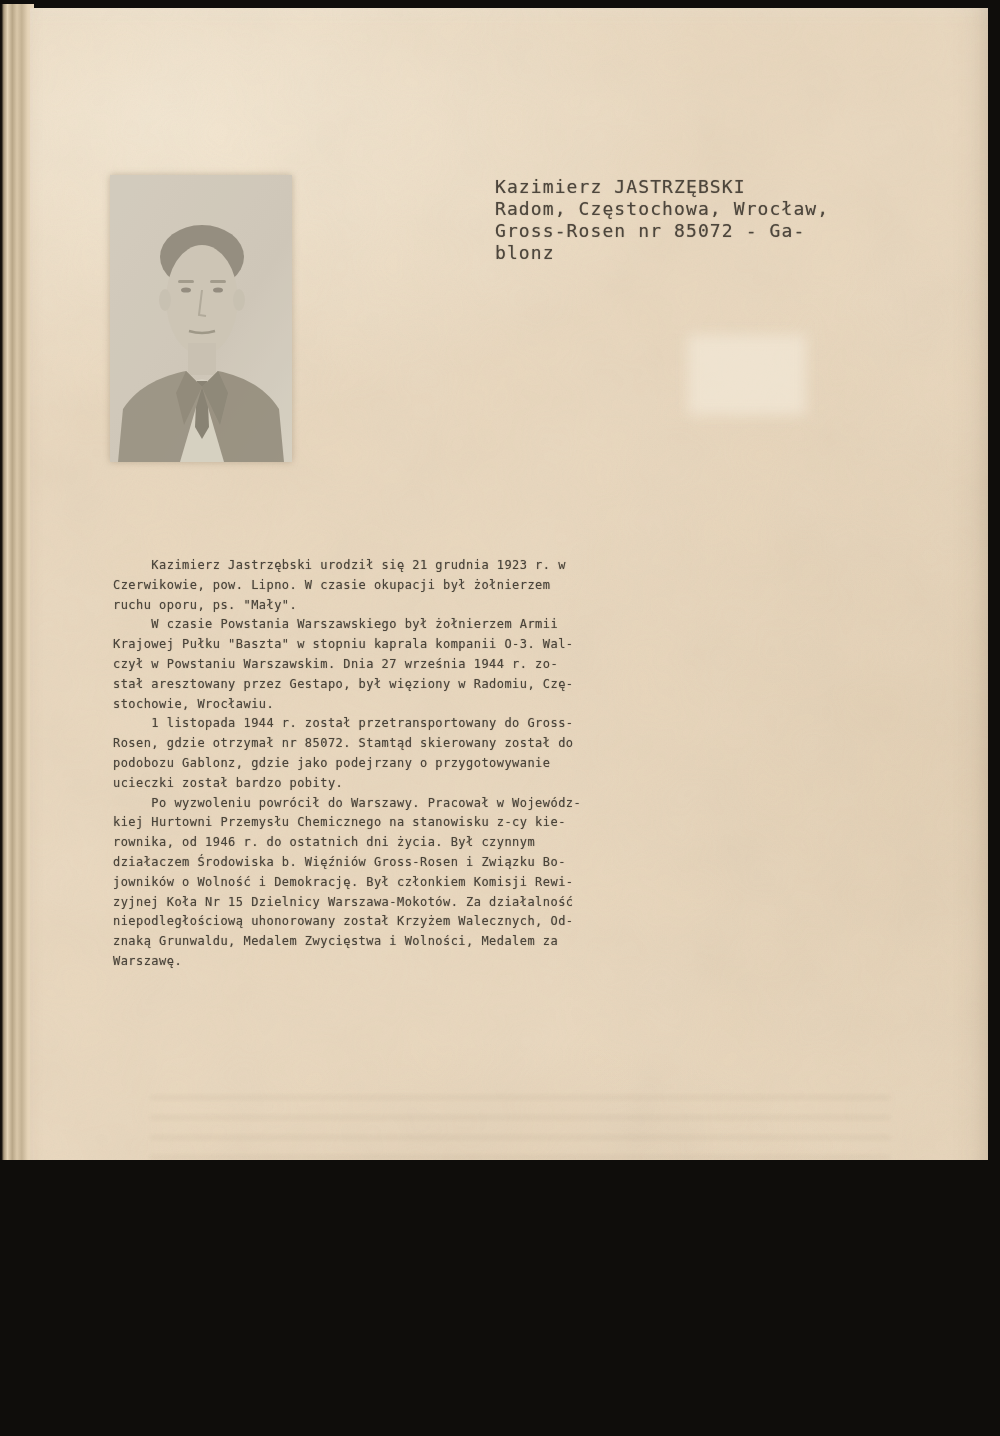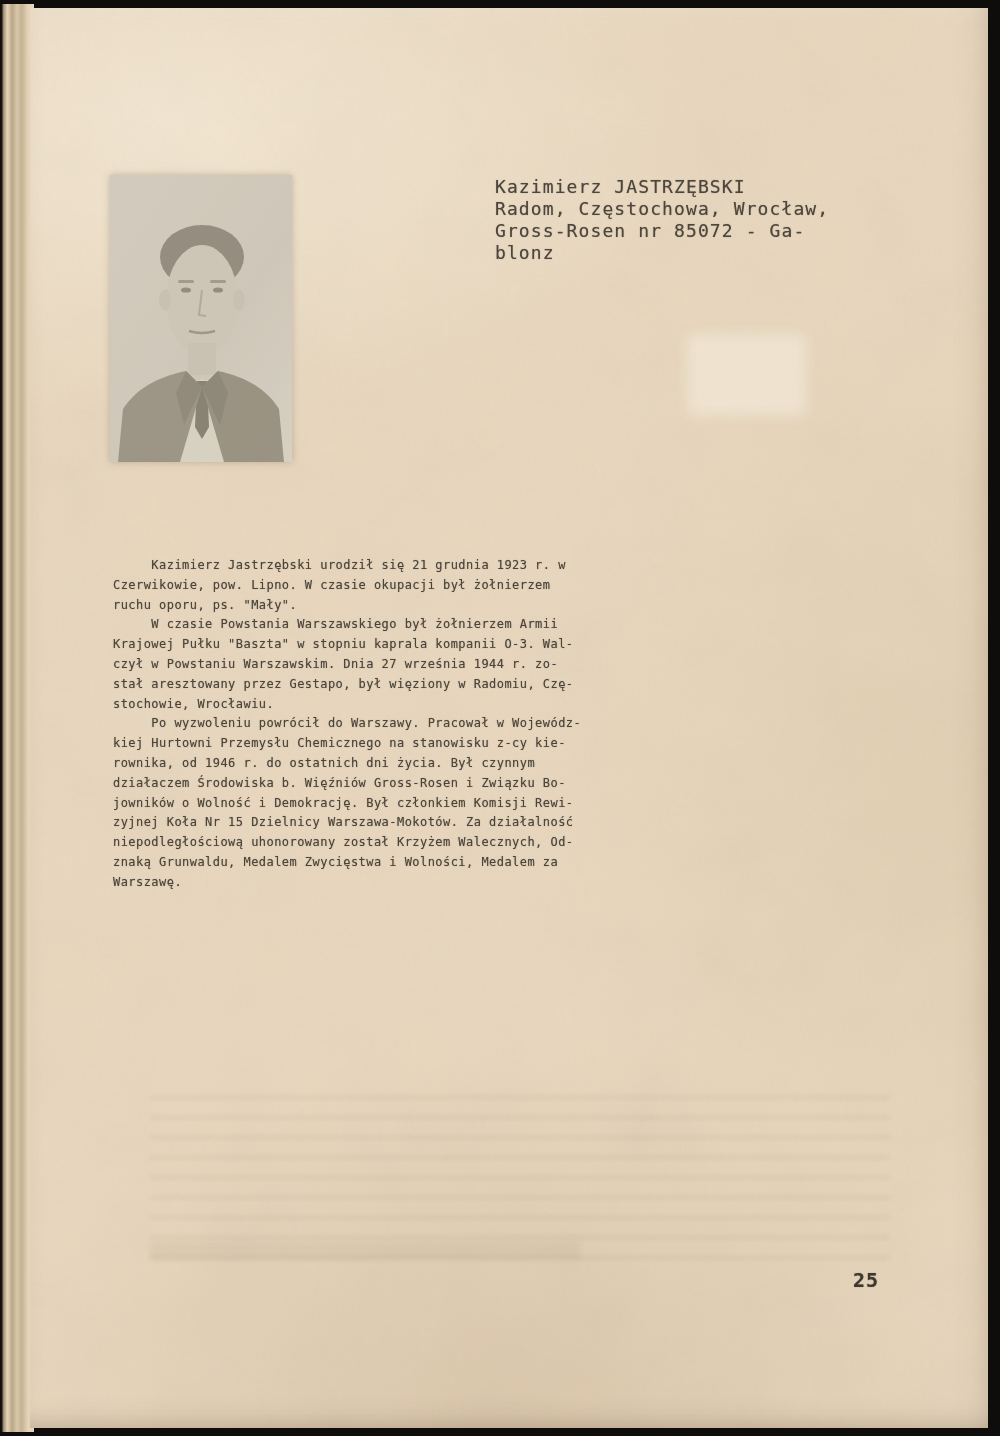--- a/index.html
+++ b/index.html
@@ -6,21 +6,21 @@
     margin: 0;
     padding: 0;
     width: 1000px;
     height: 1436px;
     background: #0f0d0b;
     font-family: "DejaVu Sans Mono", "Liberation Mono", monospace;
   }
   .scan {
     position: relative;
     width: 1000px;
-    height: 1436px;
+    height: 1160px;
     background: #0f0d0b;
     overflow: hidden;
   }
   .page-edge {
     position: absolute;
     left: 0; top: 4px;
     width: 34px; height: 1428px;
     background: linear-gradient(90deg,
       #0e0c0a 0%, #1a150f 5%, #a8977b 11%, #e3d2b5 22%,
       #b8a687 36%, #d9c7a9 50%, #c4b294 64%, #e5d3b7 82%, #e9d7bd 100%);
@@ -191,20 +191,24 @@
 
   <div class="body-text">
     <pre>     Kazimierz Jastrzębski urodził się 21 grudnia 1923 r. w
 Czerwikowie, pow. Lipno. W czasie okupacji był żołnierzem
 ruchu oporu, ps. "Mały".</pre>
     <pre>     W czasie Powstania Warszawskiego był żołnierzem Armii
 Krajowej Pułku "Baszta" w stopniu kaprala kompanii O-3. Wal-
 czył w Powstaniu Warszawskim. Dnia 27 września 1944 r. zo-
 stał aresztowany przez Gestapo, był więziony w Radomiu, Czę-
 stochowie, Wrocławiu.</pre>
+    <pre>     1 listopada 1944 r. został przetransportowany do Gross-
+Rosen, gdzie otrzymał nr 85072. Stamtąd skierowany został do
+podobozu Gablonz, gdzie jako podejrzany o przygotowywanie
+ucieczki został bardzo pobity.</pre>
     <pre>     Po wyzwoleniu powrócił do Warszawy. Pracował w Wojewódz-
 kiej Hurtowni Przemysłu Chemicznego na stanowisku z-cy kie-
 rownika, od 1946 r. do ostatnich dni życia. Był czynnym
 działaczem Środowiska b. Więźniów Gross-Rosen i Związku Bo-
 jowników o Wolność i Demokrację. Był członkiem Komisji Rewi-
 zyjnej Koła Nr 15 Dzielnicy Warszawa-Mokotów. Za działalność
 niepodległościową uhonorowany został Krzyżem Walecznych, Od-
 znaką Grunwaldu, Medalem Zwycięstwa i Wolności, Medalem za
 Warszawę.</pre>
   </div>

